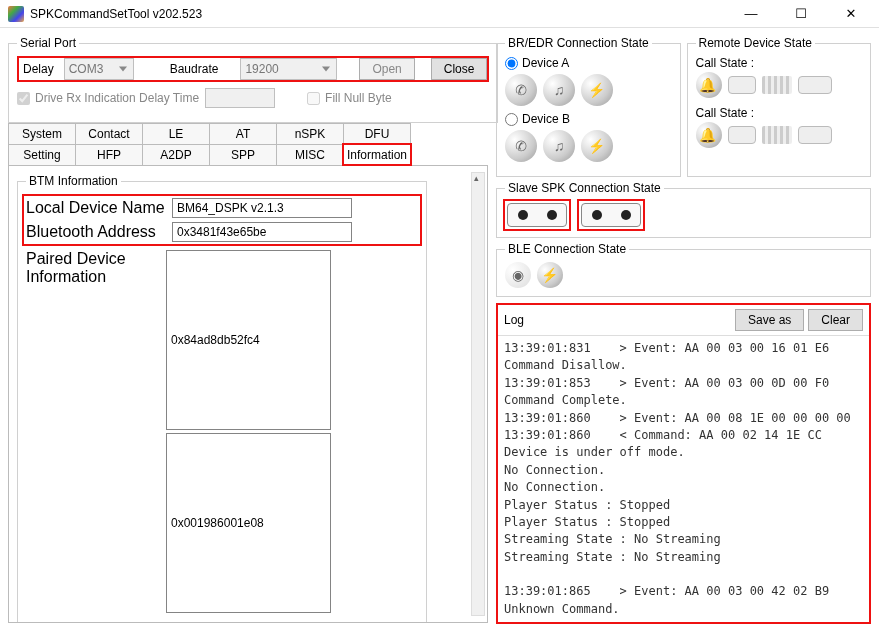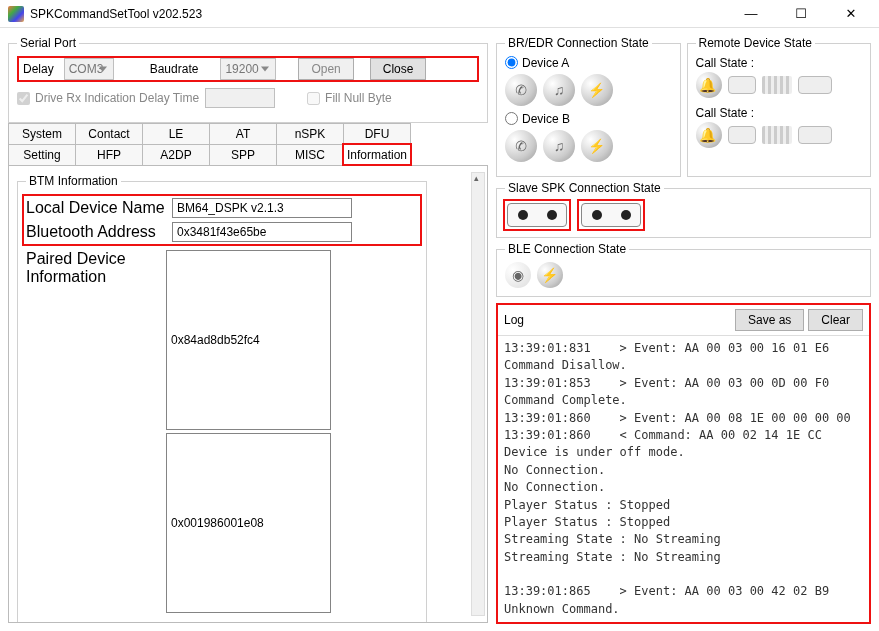--- a/index.html
+++ b/index.html
@@ -37,21 +37,21 @@
 
 .field-row { display: flex; align-items: center; margin-bottom: 4px; gap: 6px;}
 .field-label { width: 140px; font-size: 16px; }
 .field-input { border: 1px solid #848484; height: 20px; padding: 1px 4px; font-size: 12px; flex: 0 0 180px; background:#fff;}
 .paired-block { display: flex; align-items: flex-start; }
 .paired-list { display: flex; flex-direction: column;}
 .paired-list .field-input { margin-bottom: 3px;}
 
 .section-group { display: flex; gap: 6px;}
 .state-group { flex:1;}
-.radio-row { display: flex; align-items: flex-start; gap: 4px; margin-bottom: 4px; font-size:12px;}
+.radio-row { display: flex; align-items: flex-end; gap: 4px; margin-bottom: 4px; font-size:12px;}
 .icon-row { display: flex; gap: 6px; align-items:center; margin-bottom: 6px;}
 .icon { width: 32px; height: 32px; border-radius: 50%; background: radial-gradient(circle at 30% 30%, #fff, #ccc 60%, #999); display:inline-flex; align-items:center; justify-content:center; color:#666; font-size:14px;}
 .icon.small { width:26px; height:26px;}
 .icon-flat { width: 28px; height:18px; border: 1px solid #bbb; border-radius: 4px; background:#eee;}
 .icon-plug { width: 30px; height:18px; background: repeating-linear-gradient(90deg,#ccc 0 3px, #eee 3px 6px); border-radius:2px;}
 
 .btm-state-row { display:flex; gap:6px; align-items:center;}
 .btm-state-icon { width:26px; height:24px; display:inline-flex; align-items:center; justify-content:center;}
 
 .spk-dots { border:1px solid #888; width:60px; height:24px; display:flex; align-items:center; justify-content:space-around; border-radius:4px; background:#f8f8f8;}
@@ -80,27 +80,27 @@
     <div class="titlebar-btn">✕</div>
   </div>
 </div>
 
 <div class="main">
   <div class="left-col">
     <fieldset>
       <legend>Serial Port</legend>
       <div class="serial-port-row highlight-red">
         <span class="port-label">Delay</span>
-        <span class="combo" style="width:50px">
+        <span class="combo" style="width:70px">
             <span>COM3</span>
           </span>
         <span style="width:24px"></span>
         <span>Baudrate</span>
         <span style="width:10px"></span>
-        <span class="combo" style="width:56px">
+        <span class="combo" style="width:97px">
             <span>19200</span>
           </span>
         <span style="width:10px"></span>
         <button class="btn" disabled="">Open</button>
         <span style="width:4px"></span>
         <button class="btn">Close</button>
       </div>
       <div class="serial-port-row">
         <label class="chk">
           <input type="checkbox" checked="" disabled="" style="">

